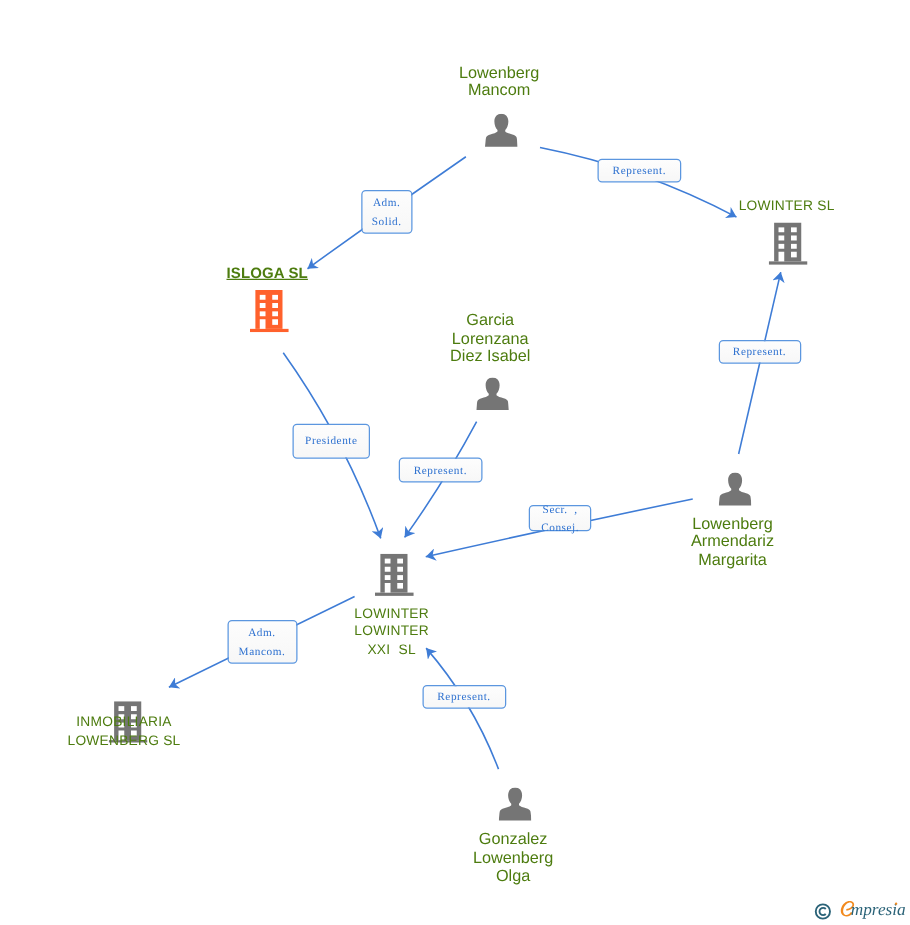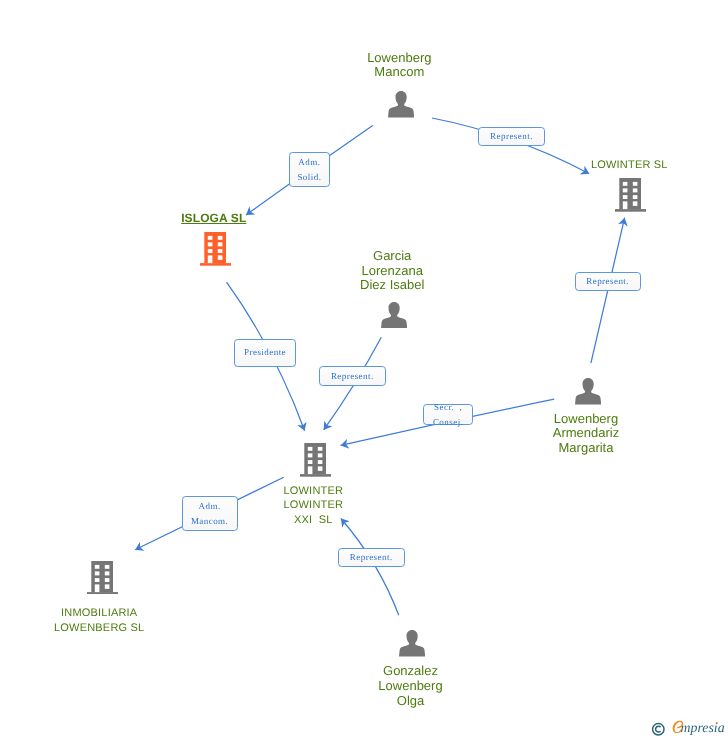--- a/index.html
+++ b/index.html
@@ -114,21 +114,21 @@
             <rect x="7.8" y="3.9" width="4.6" height="3.9"></rect>
             <rect x="17.8" y="3.9" width="4.6" height="3.9"></rect>
             <rect x="7.8" y="10.4" width="4.6" height="4.0"></rect>
             <rect x="17.8" y="10.4" width="4.6" height="4.0"></rect>
             <rect x="7.8" y="17.1" width="4.6" height="3.9"></rect>
             <rect x="17.8" y="17.1" width="4.6" height="3.9"></rect>
             <rect x="7.8" y="23.4" width="4.6" height="7.7"></rect>
             <rect x="17.8" y="23.4" width="4.6" height="4.5"></rect>
           </g>
         </svg></div>
-      <div class="cap company" style="left: 2.3px; top: 606px; width: 194px; text-align: center;"><div>INMOBILIARIA</div><div>LOWENBERG SL</div></div>
+      <div class="cap company" style="left: 2.3px; top: 571px; width: 194px; text-align: center;"><div>INMOBILIARIA</div><div>LOWENBERG SL</div></div>
       <div class="ico" style="left: 388.2px; top: 91px;"><svg width="26.2" height="26.6" viewBox="0 0 26.2 26.6">
           <path fill="#757575" d="M13.1 0 C 9.8 0 7.5 2.3 7.5 6.2 C 7.5 9.0 8.6 11.7 10.0 13.0 L 10.0 14.2 C 9.2 15.2 6.6 15.9 4.3 16.6 C 2.4 17.2 1.3 18.0 0.95 18.9 C 0.7 19.6 0.55 20.8 0.45 22.0 L 0 26.5 L 26.2 26.5 L 25.75 22.0 C 25.65 20.8 25.5 19.6 25.25 18.9 C 24.9 18.0 23.8 17.2 21.9 16.6 C 19.6 15.9 17.0 15.2 16.2 14.2 L 16.2 13.0 C 17.6 11.7 18.7 9.0 18.7 6.2 C 18.7 2.3 16.4 0 13.1 0 Z"></path>
         </svg></div>
       <div class="cap" style="left: 302.3px; top: 50.8px; width: 194px;"><div>Lowenberg</div><div>Mancom</div></div>
       <div class="ico" style="left: 381px; top: 301.9px;"><svg width="26.2" height="26.6" viewBox="0 0 26.2 26.6">
           <path fill="#757575" d="M13.1 0 C 9.8 0 7.5 2.3 7.5 6.2 C 7.5 9.0 8.6 11.7 10.0 13.0 L 10.0 14.2 C 9.2 15.2 6.6 15.9 4.3 16.6 C 2.4 17.2 1.3 18.0 0.95 18.9 C 0.7 19.6 0.55 20.8 0.45 22.0 L 0 26.5 L 26.2 26.5 L 25.75 22.0 C 25.65 20.8 25.5 19.6 25.25 18.9 C 24.9 18.0 23.8 17.2 21.9 16.6 C 19.6 15.9 17.0 15.2 16.2 14.2 L 16.2 13.0 C 17.6 11.7 18.7 9.0 18.7 6.2 C 18.7 2.3 16.4 0 13.1 0 Z"></path>
         </svg></div>
       <div class="cap" style="left: 295.2px; top: 249px; width: 194px;"><div>Garcia</div><div>Lorenzana</div><div>Diez Isabel</div></div>
       <div class="ico" style="left: 575.2px; top: 378.1px;"><svg width="26.2" height="26.6" viewBox="0 0 26.2 26.6">
           <path fill="#757575" d="M13.1 0 C 9.8 0 7.5 2.3 7.5 6.2 C 7.5 9.0 8.6 11.7 10.0 13.0 L 10.0 14.2 C 9.2 15.2 6.6 15.9 4.3 16.6 C 2.4 17.2 1.3 18.0 0.95 18.9 C 0.7 19.6 0.55 20.8 0.45 22.0 L 0 26.5 L 26.2 26.5 L 25.75 22.0 C 25.65 20.8 25.5 19.6 25.25 18.9 C 24.9 18.0 23.8 17.2 21.9 16.6 C 19.6 15.9 17.0 15.2 16.2 14.2 L 16.2 13.0 C 17.6 11.7 18.7 9.0 18.7 6.2 C 18.7 2.3 16.4 0 13.1 0 Z"></path>

